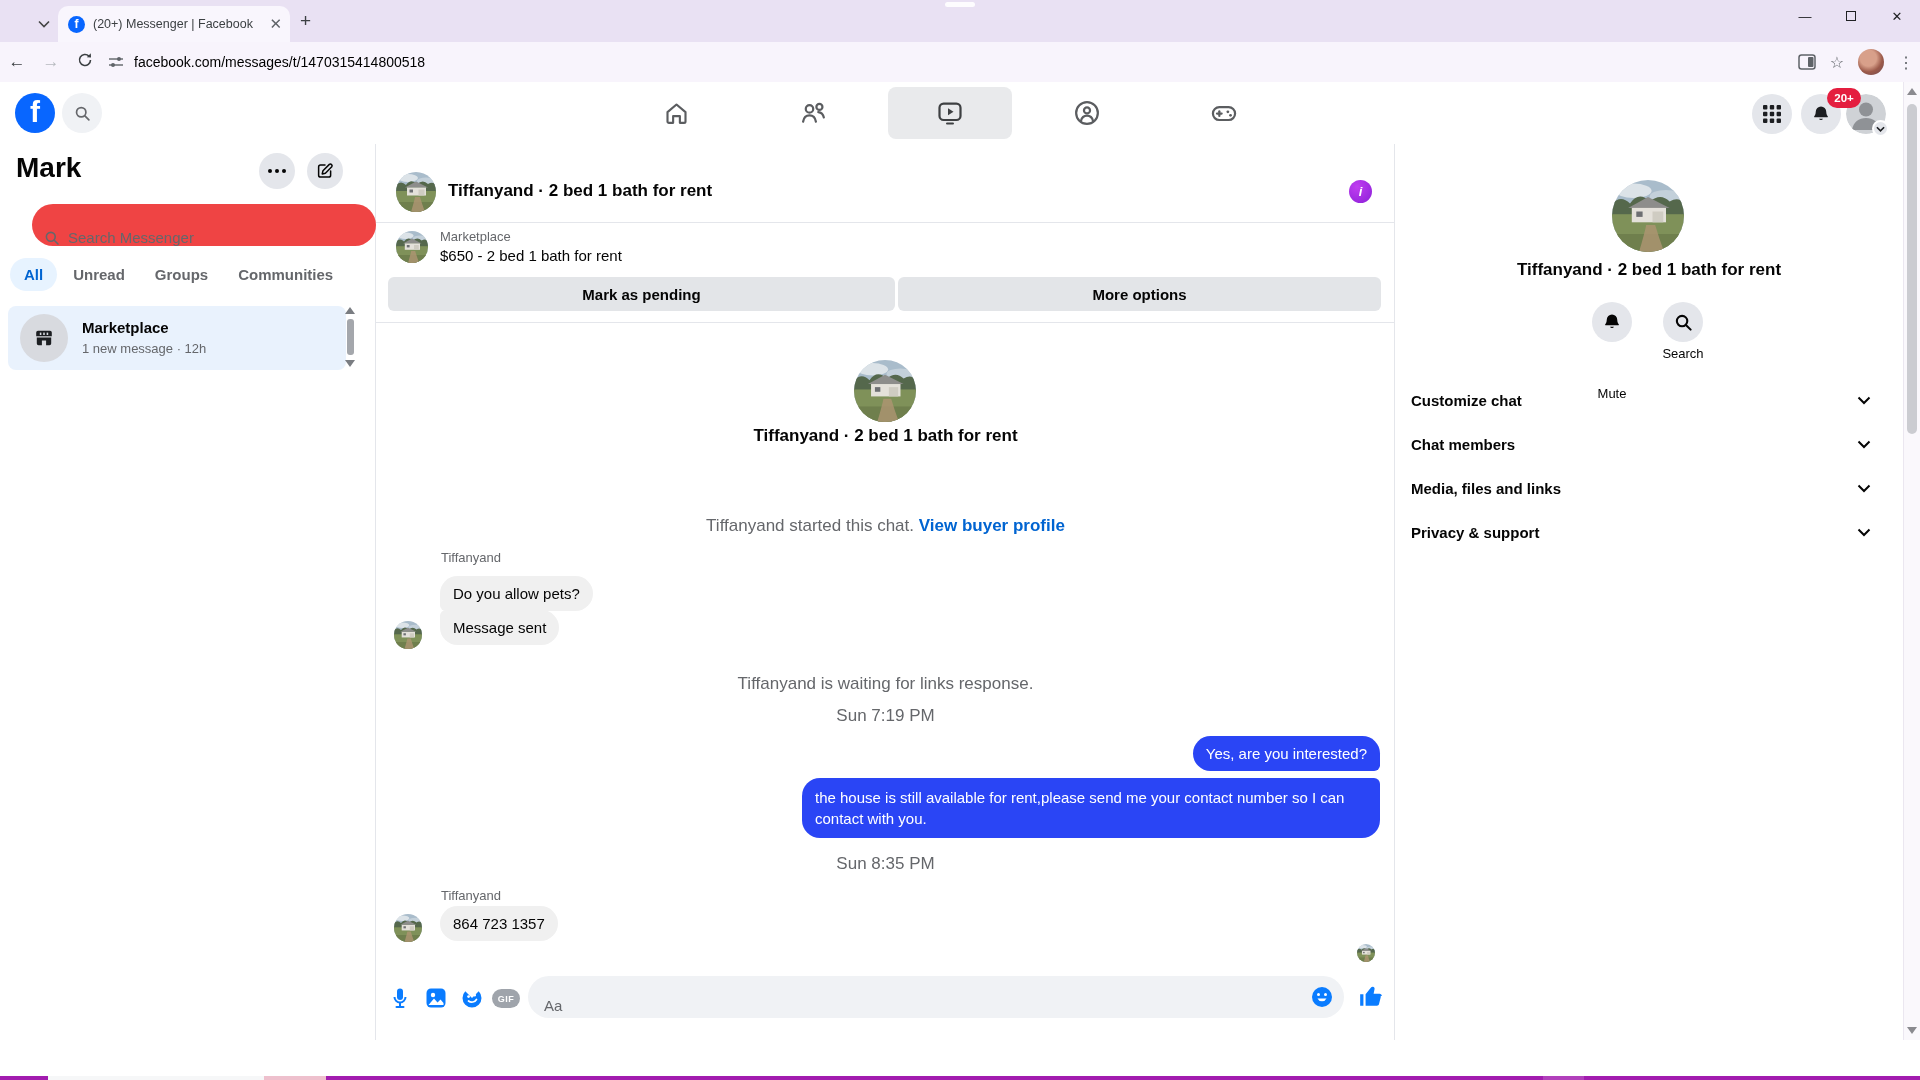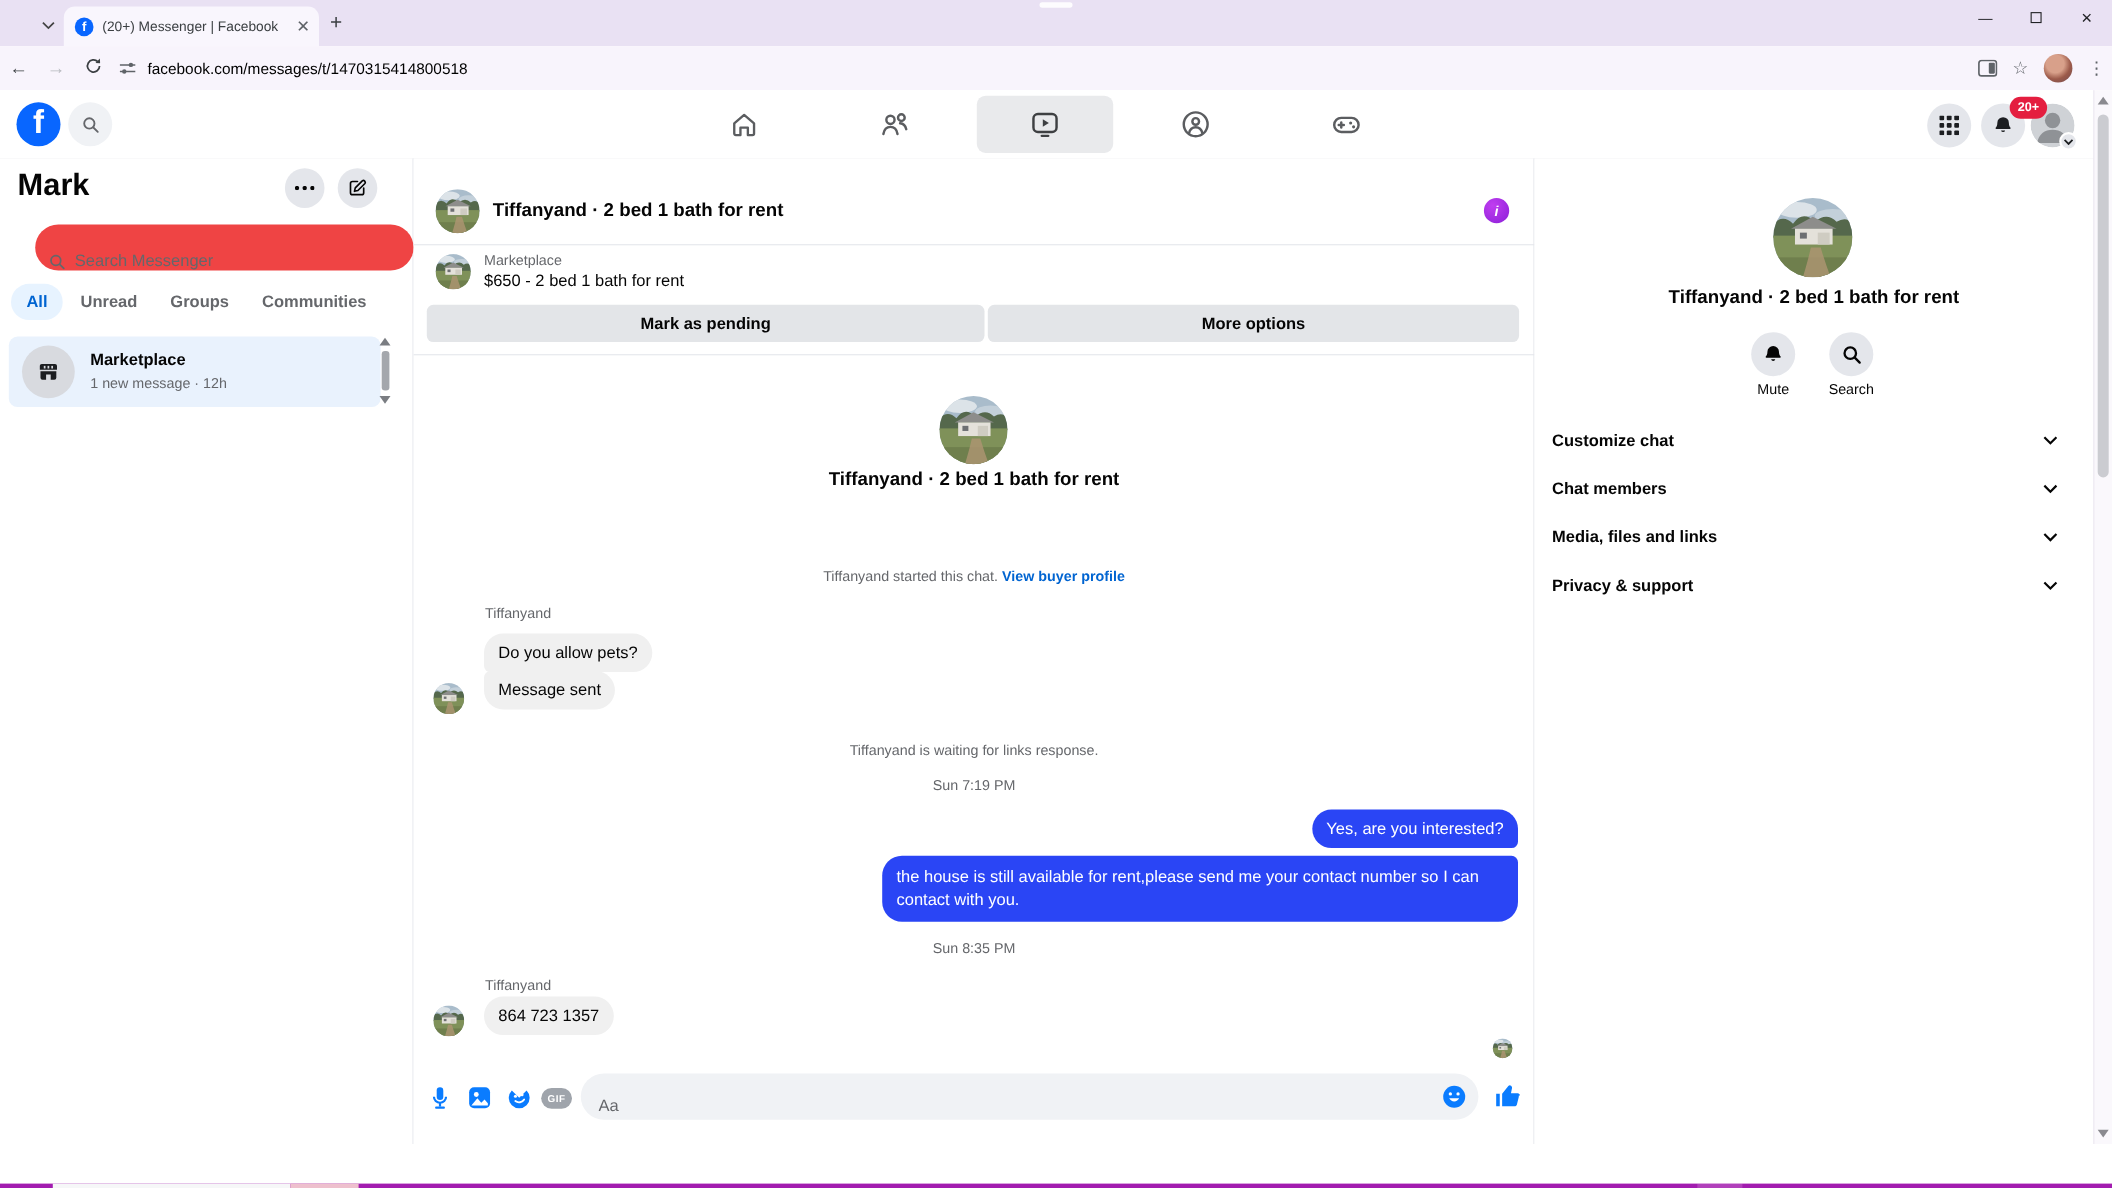--- a/index.html
+++ b/index.html
@@ -77,21 +77,21 @@
   #info-btn { position:absolute; left:973px; top:36px; width:23px; height:23px; border-radius:50%; background:radial-gradient(circle at 35% 30%, #c03ef0, #8b1fd8); color:#fff; display:flex; align-items:center; justify-content:center; font-size:13px; font-weight:700; font-style:italic; }
   #banner-av { position:absolute; left:20px; top:87px; }
   #banner-app { position:absolute; left:64px; top:85px; font-size:13px; color:#65676b; }
   #banner-listing { position:absolute; left:64px; top:103px; font-size:15px; color:#050505; }
   .banner-btn { position:absolute; top:133px; height:34px; border-radius:6px; background:#e3e5e8; font-size:15px; font-weight:600; color:#050505; display:flex; align-items:center; justify-content:center; }
   #btn-pending { left:12px; width:507px; }
   #btn-more { left:522px; width:483px; }
 
   #intro-av { position:absolute; left:478px; top:216px; }
   #intro-title { position:absolute; left:0; top:282px; width:1019px; text-align:center; font-size:17px; font-weight:700; color:#050505; }
-  .center-meta { position:absolute; left:0; width:1019px; text-align:center; font-size:13px; color:#65676b; }
+  .center-meta { position:absolute; left:0; width:1019px; text-align:center; font-size:17px; color:#65676b; }
   #started-line { top:372px; }
   #buyer-link { color:#0064d1; font-weight:600; }
   .peer-label { position:absolute; left:65px; font-size:13px; color:#65676b; }
   .bubble-in { position:absolute; left:64px; background:#f0f0f0; color:#050505; font-size:15px; padding:9px 13px; border-radius:18px; white-space:nowrap; }
   .bubble-out { position:absolute; right:14px; background:#2a45f5; color:#fff; font-size:15px; padding:9px 13px; border-radius:18px; }
   .msg-av { position:absolute; left:18px; }
   #seen-av { position:absolute; left:981px; top:800px; }
 
   #composer-row { position:absolute; left:0; top:828px; width:1019px; height:52px; }
   .comp-ic { position:absolute; top:14px; width:24px; height:24px; }
@@ -102,21 +102,21 @@
   #emoji-btn { position:absolute; right:10px; top:9px; }
   #like-btn { position:absolute; left:982px; top:12px; }
 
   
   #details { position:absolute; left:1395px; top:0; width:508px; height:896px; background:#fff; }
   #details-av { position:absolute; left:217px; top:36px; }
   #details-title { position:absolute; left:0; top:116px; width:508px; text-align:center; font-size:17px; font-weight:700; color:#050505; }
   .action-btn { position:absolute; top:158px; width:40px; height:40px; }
   #mute-btn { left:197px; } #dsearch-btn { left:268px; }
   .action-label { position:absolute; top:202px; width:80px; text-align:center; font-size:13px; color:#050505; }
-  #mute-label { left:177px; } #dsearch-label { left:248px; }
+  #mute-label { left:177px;margin-top:40px; } #dsearch-label { left:248px; }
   .section-row { position:absolute; left:8px; width:484px; height:44px; display:flex; align-items:center; justify-content:space-between; padding:0 16px 0 8px; border-radius:8px; font-size:15px; font-weight:600; color:#050505; }
 
   
   #page-scroll { position:absolute; left:1903px; top:0; width:17px; height:958px; background:#faf8fc; border-left:1px solid #ebe7f0; }
   #page-scroll .tri-up { border-bottom-color:#8a8a8f; margin-top:6px; }
   #page-scroll .tri-down { border-top-color:#8a8a8f; position:absolute; bottom:6px; left:3px; }
   #page-thumb { position:absolute; left:3px; top:22px; width:10px; height:330px; border-radius:5px; background:#cbccd1; }
 
   
   #taskbar { position:absolute; left:0; top:1076px; width:1920px; height:40px; background:#a21caf;padding-left:44px; }

